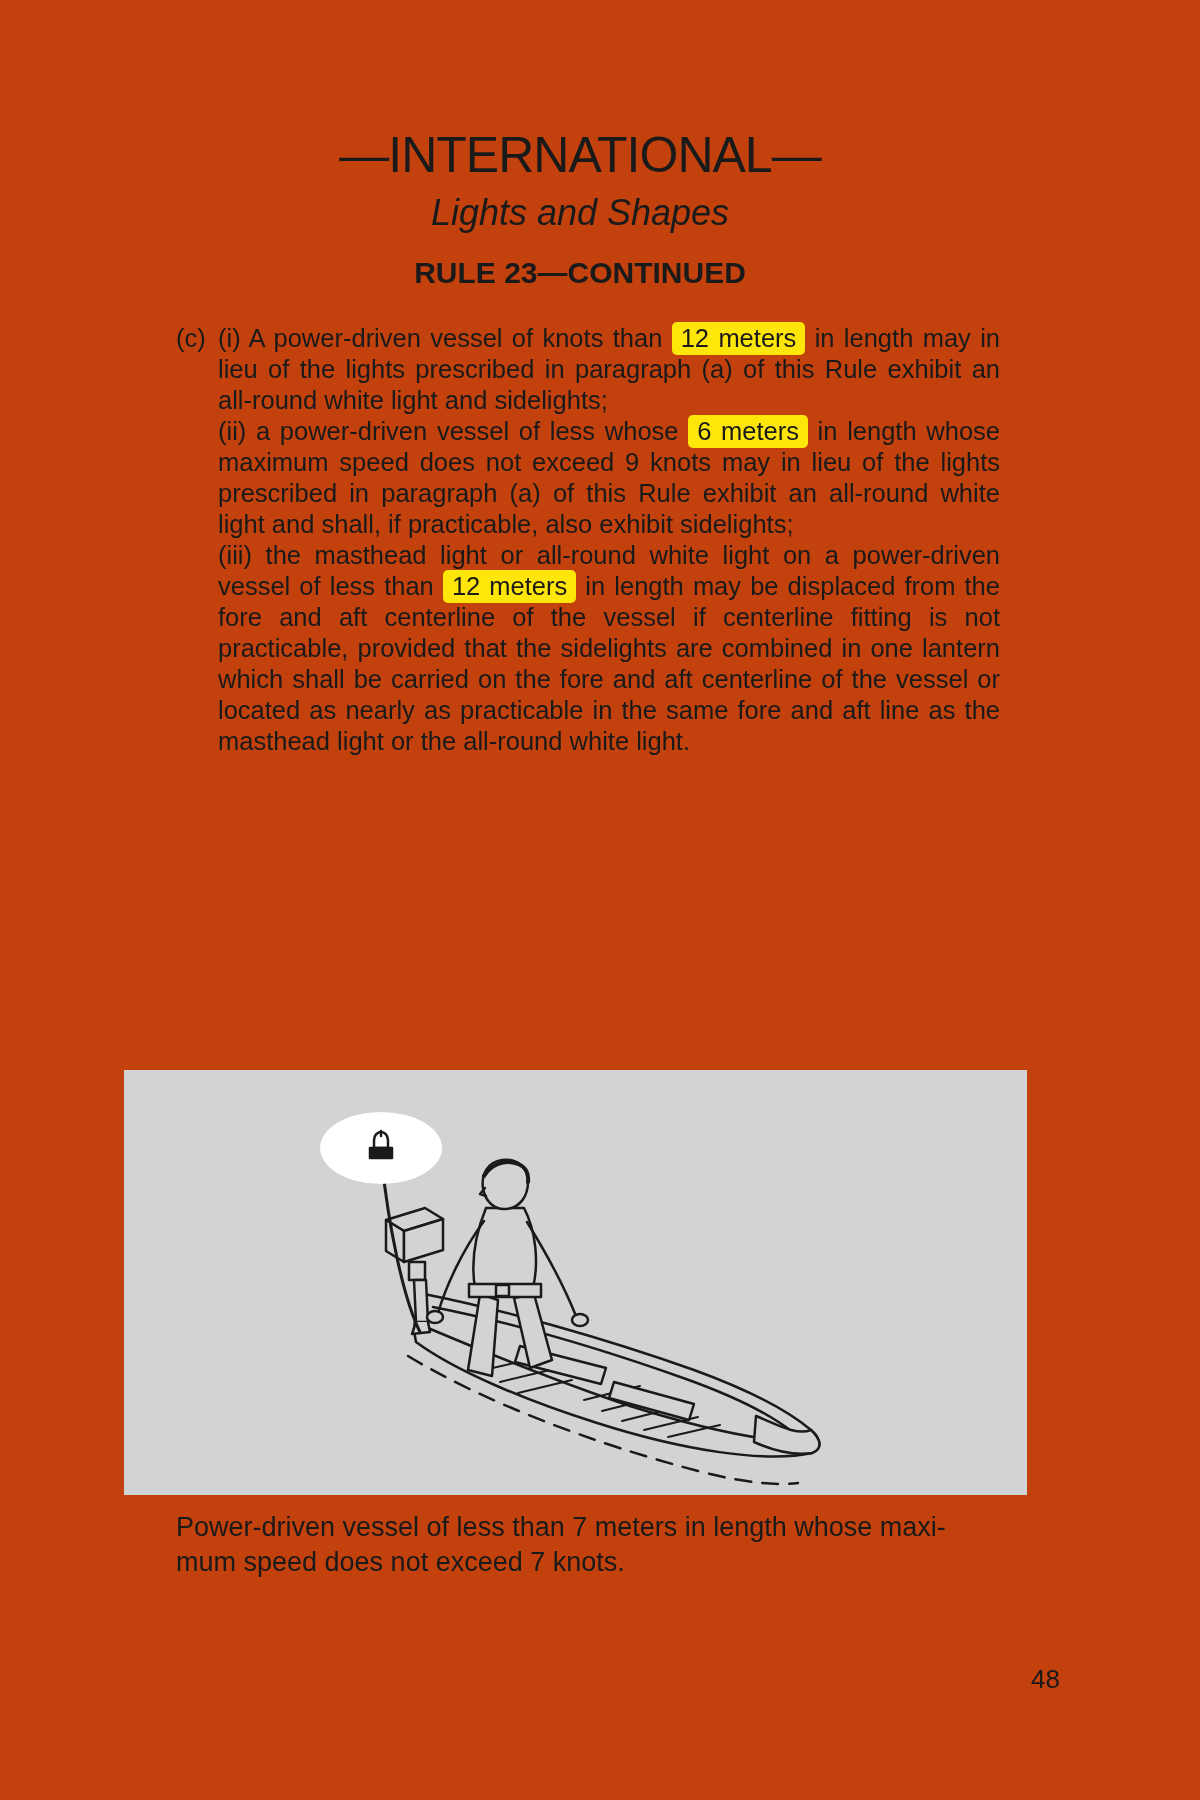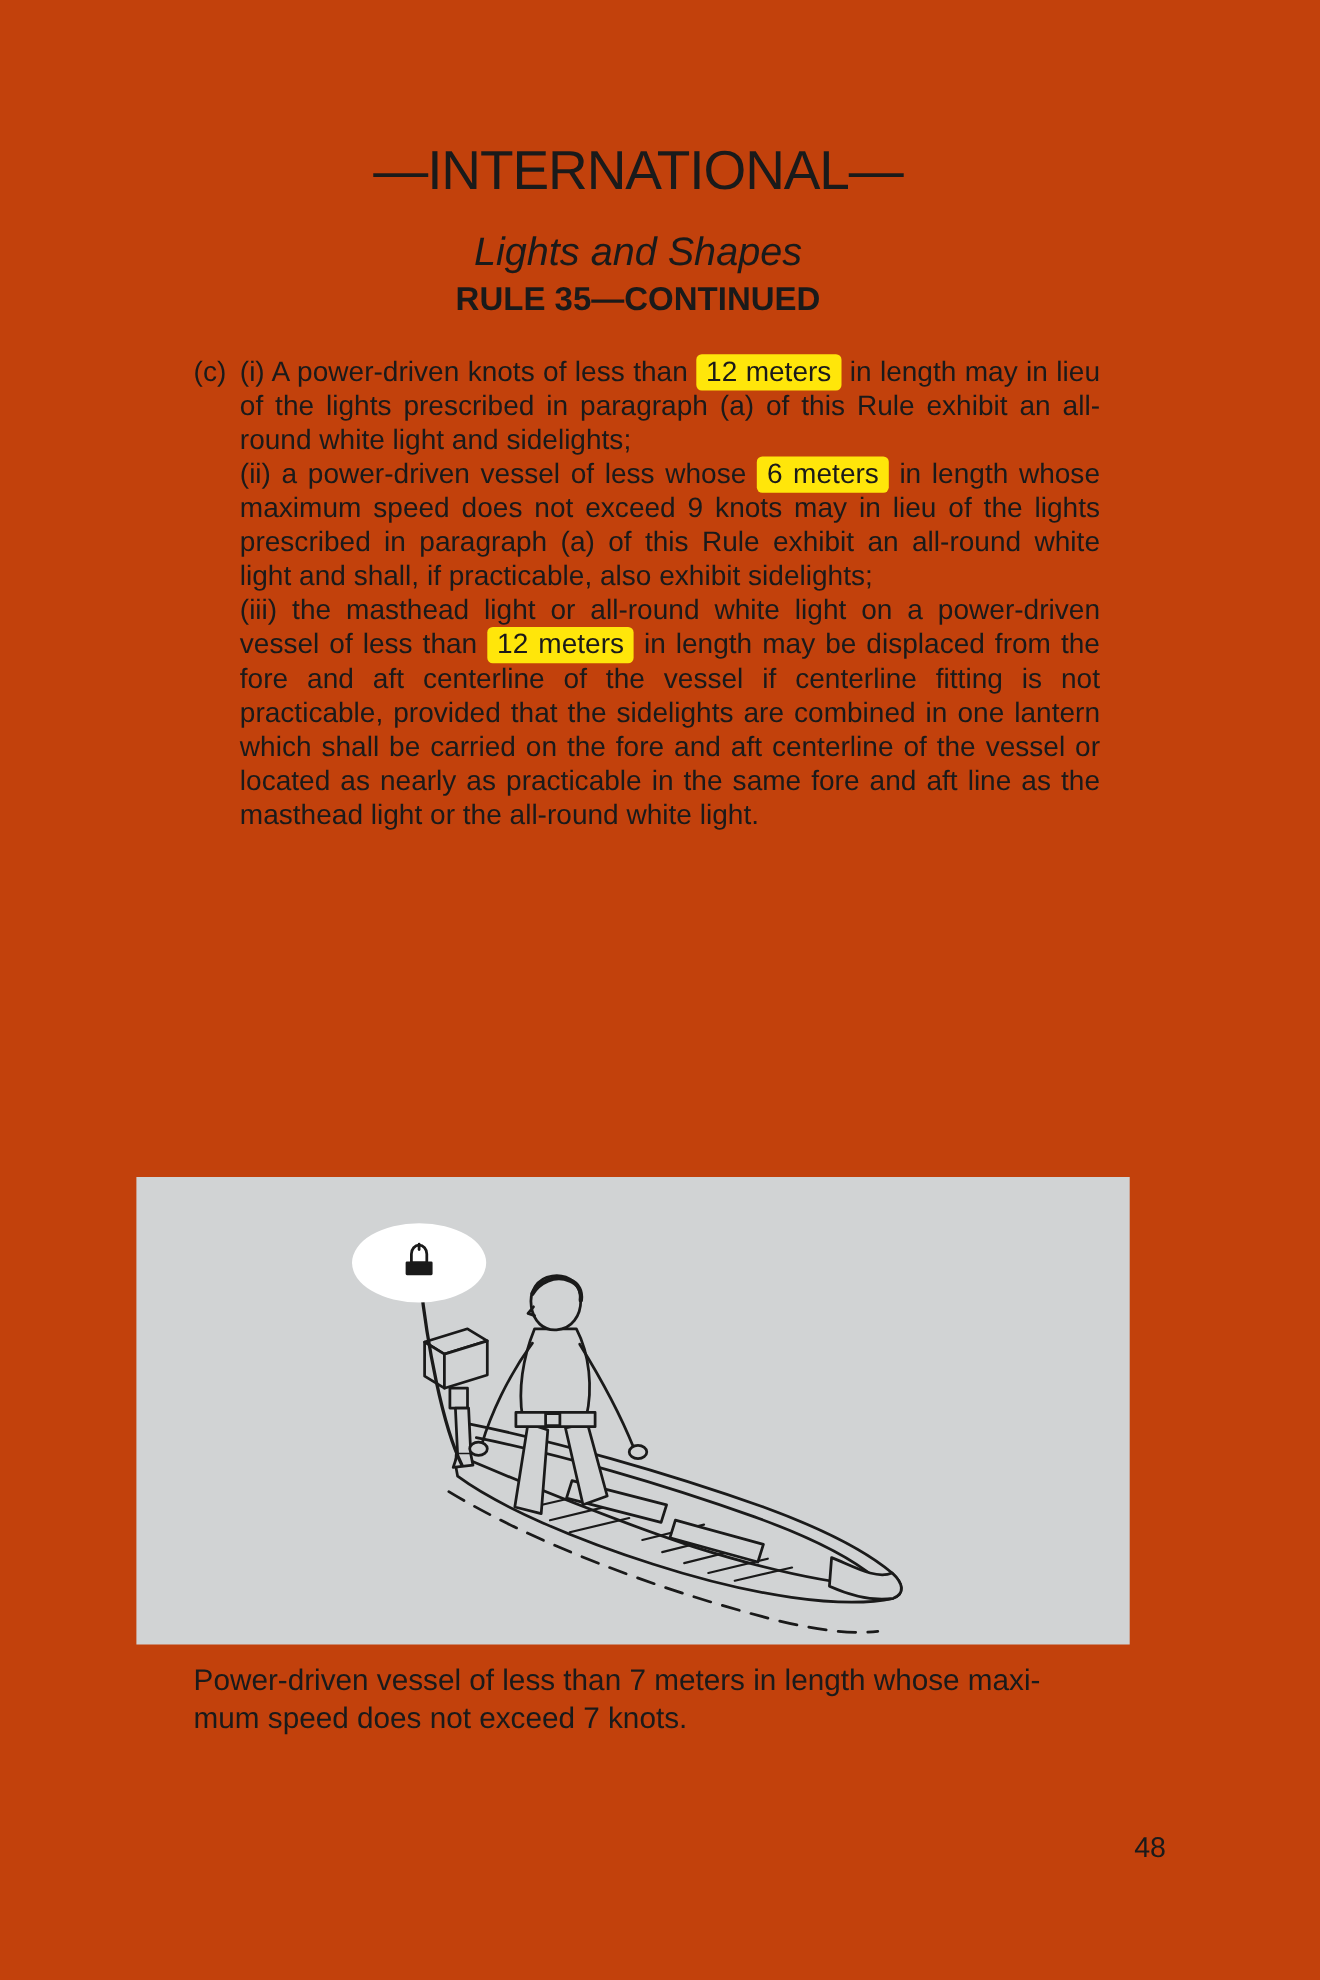--- a/index.html
+++ b/index.html
@@ -15,21 +15,21 @@
   }
   .page{position:absolute;inset:0;background:#c2410c;}
 
   .title{
     position:absolute;top:126px;left:100px;width:960px;
     text-align:center;font-size:50px;font-weight:400;letter-spacing:-1px;
     white-space:nowrap;
   }
   .subtitle{
     position:absolute;top:192px;left:100px;width:960px;
-    text-align:center;font-size:36px;font-style:italic;font-weight:400;margin-top:16px;
+    text-align:center;font-size:36px;font-style:italic;font-weight:400;
   }
   .rule-heading{
     position:absolute;top:256px;left:100px;width:960px;
     text-align:center;font-size:30px;font-weight:700;letter-spacing:0;
   }
 
   .rule-text{
     position:absolute;top:323px;left:176px;width:824px;
     font-size:25.5px;line-height:31px;
     text-align:justify;
@@ -59,26 +59,26 @@
     text-align:right;font-size:26px;
   }
 </style>
 </head>
 <body>
 
 <div class="page">
 
   <div class="title">—INTERNATIONAL—</div>
   <div class="subtitle">Lights and Shapes</div>
-  <div class="rule-heading">RULE 35—CONTINUED</div>
+  <div class="rule-heading">RULE 23—CONTINUED</div>
 
   <div class="rule-text">
     <span class="clabel">(c)</span>
     <div class="body-items">
-      <div><span>(i) A power-driven knots of less than </span><span class="hl">12 meters</span><span> in length may in lieu of the lights prescribed in paragraph (a) of this Rule exhibit an all-round white light and sidelights;</span></div>
+      <div><span>(i) A power-driven vessel of knots than </span><span class="hl">12 meters</span><span> in length may in lieu of the lights prescribed in paragraph (a) of this Rule exhibit an all-round white light and sidelights;</span></div>
       <div><span>(ii) a power-driven vessel of less whose </span><span class="hl">6 meters</span><span> in length whose maximum speed does not exceed 9 knots may in lieu of the lights prescribed in paragraph (a) of this Rule exhibit an all-round white light and shall, if practicable, also exhibit sidelights;</span></div>
       <div><span>(iii) the masthead light or all-round white light on a power-driven vessel of less than </span><span class="hl">12 meters</span><span> in length may be displaced from the fore and aft centerline of the vessel if centerline fitting is not practicable, provided that the sidelights are combined in one lantern which shall be carried on the fore and aft centerline of the vessel or located as nearly as practicable in the same fore and aft line as the masthead light or the all-round white light.</span></div>
     </div>
   </div>
 
   <div class="figure">
     <svg viewBox="0 0 903 425" fill="none" stroke="#1a1a1a" stroke-width="2.5" stroke-linecap="round" stroke-linejoin="round">
 
       <path d="M284,286 C360,332 470,374 578,402 C618,412 650,416 674,413" stroke-dasharray="16 11"></path>
 

